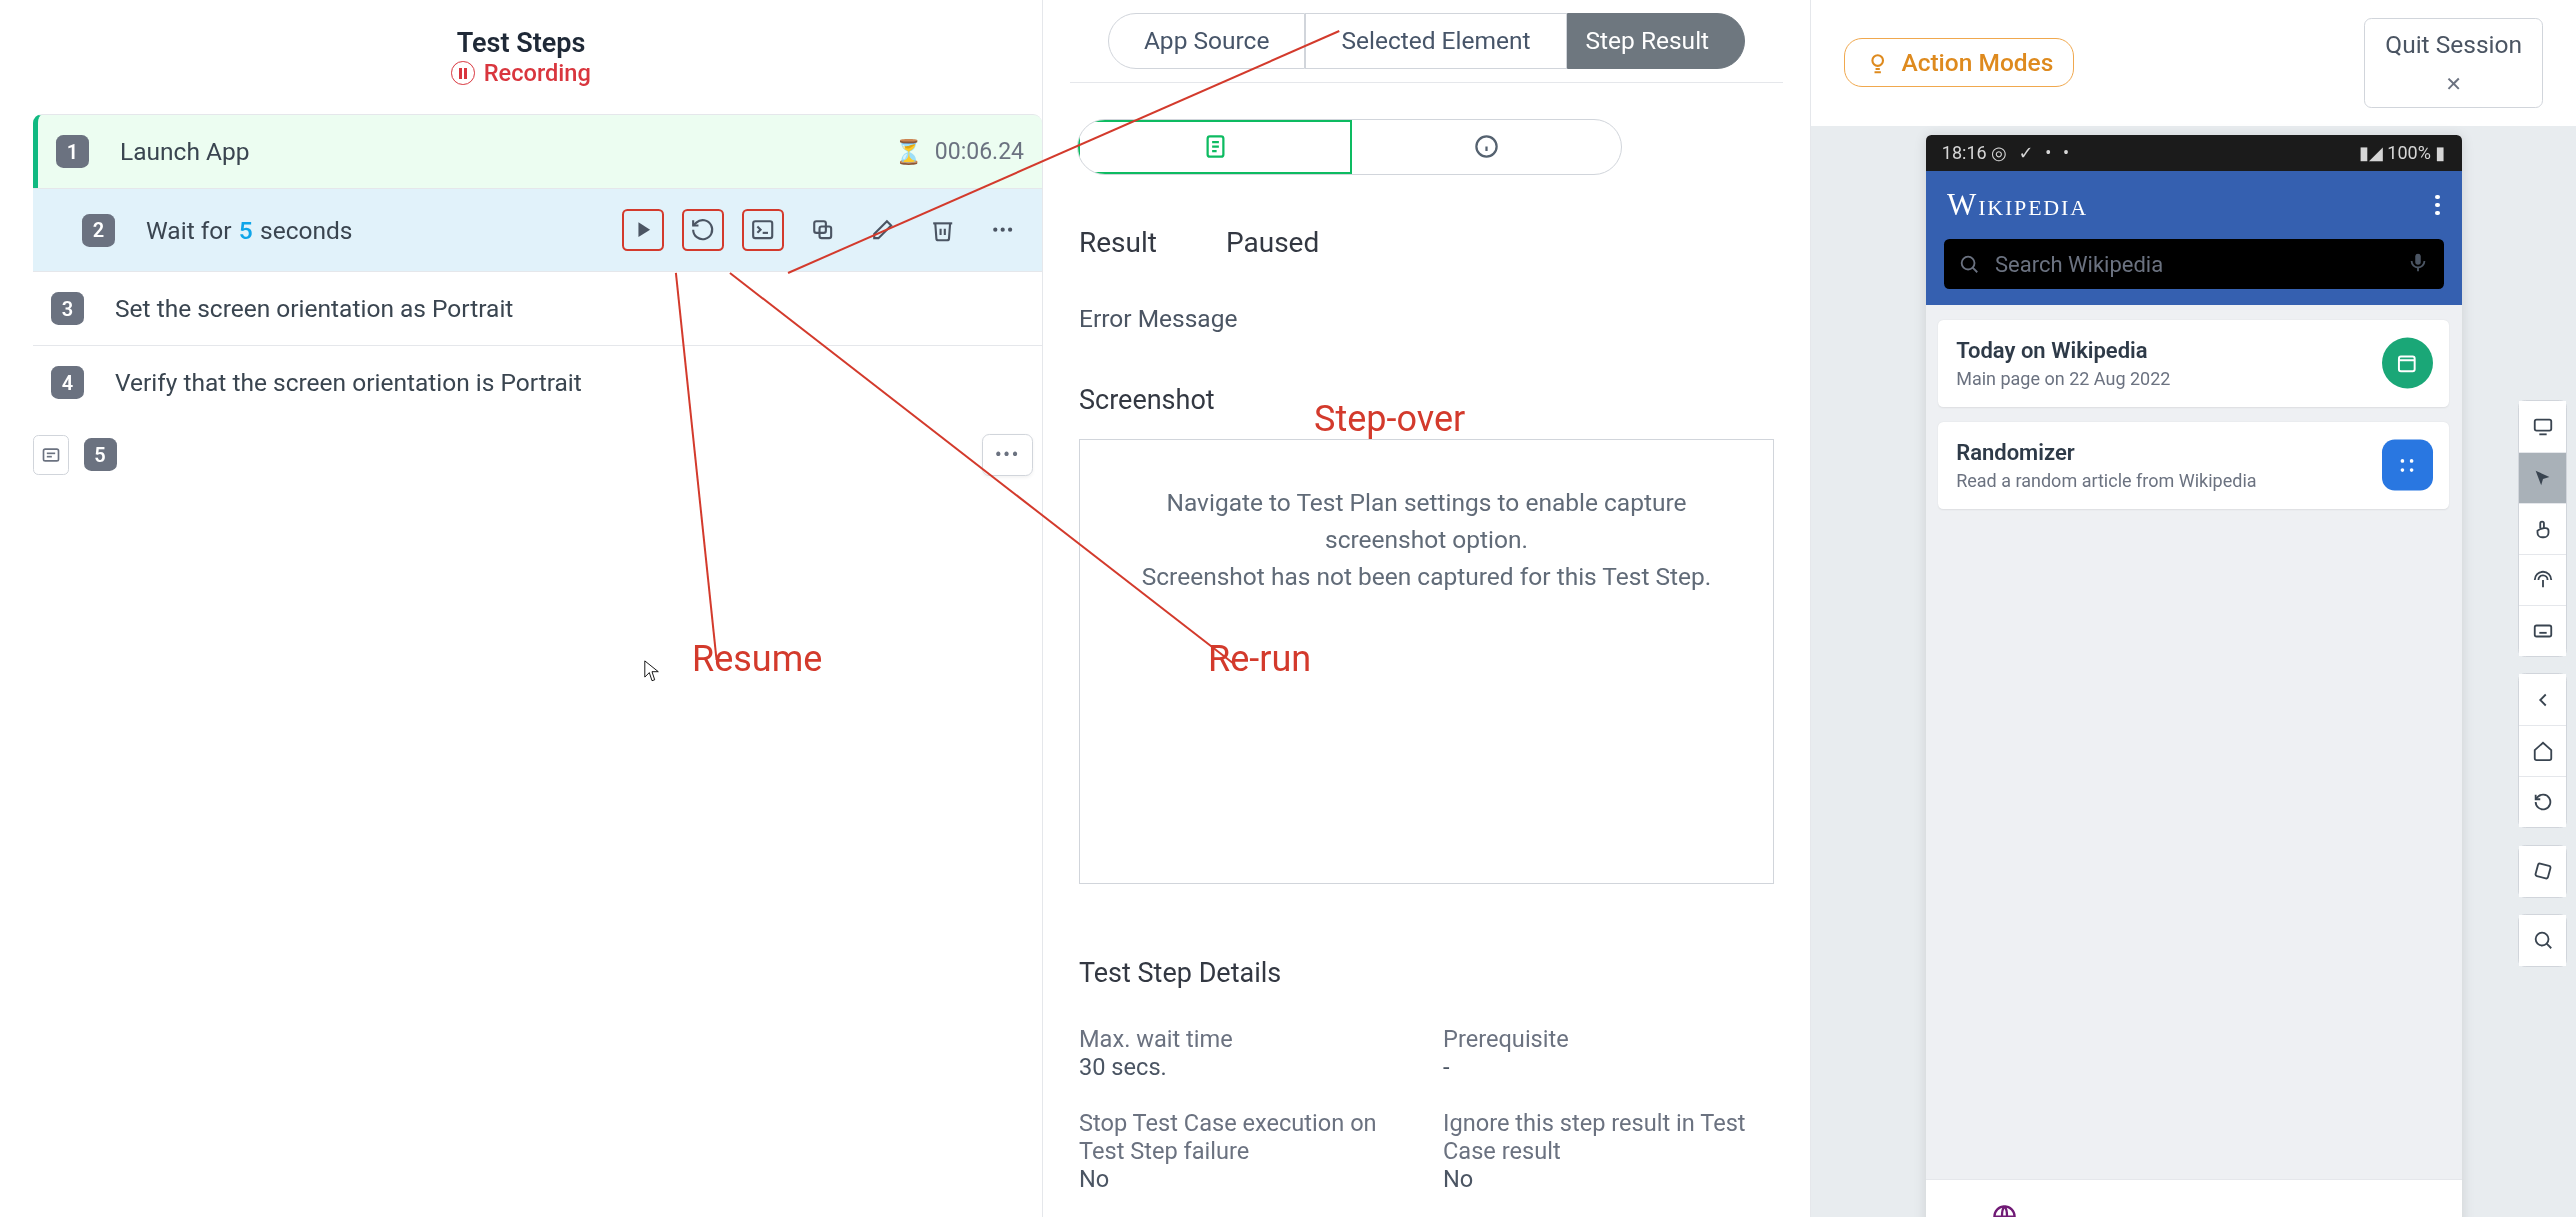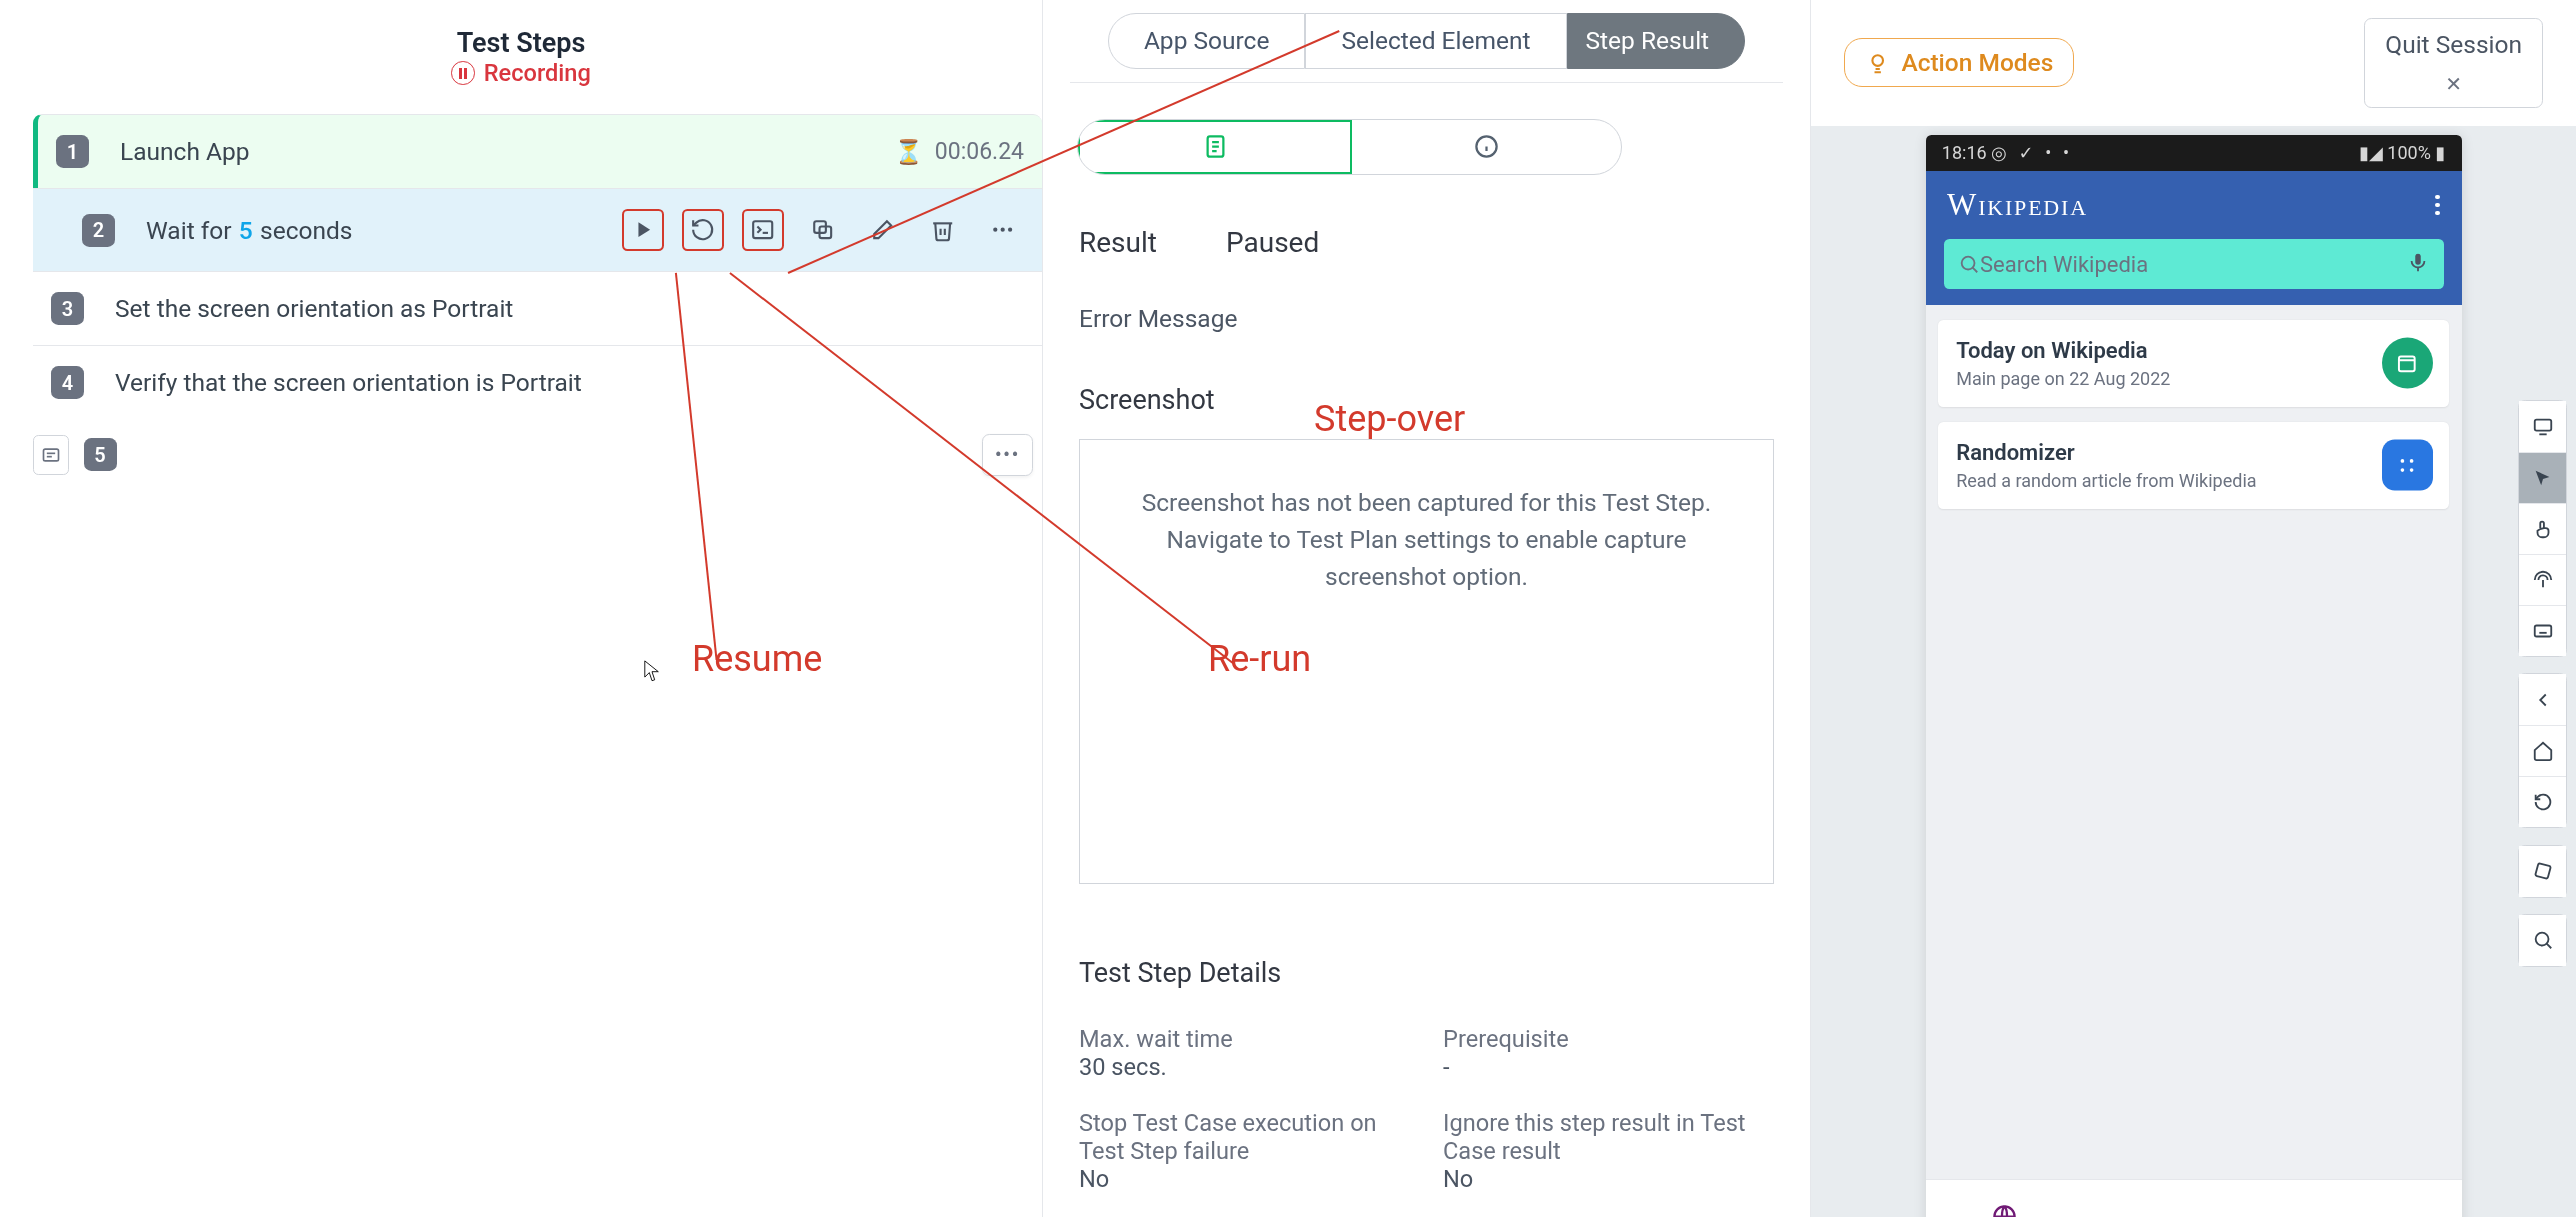--- a/index.html
+++ b/index.html
@@ -195,22 +195,22 @@
   .wiki-header {
     background: #3560b0; color: #fff; padding: 16.3px 18px;
   }
   .wiki-title-row { display: flex; align-items: center; justify-content: space-between; padding: 0 3.6px 16.3px 3.6px; }
   .wiki-title { font-family: Georgia, "Times New Roman", serif; font-size: 27px; letter-spacing: 1.8px; }
   .wiki-title .w { font-size: 31px; }
   .kebab { display:flex; flex-direction:column; gap:3.6px; }
   .kebab span { width:4.5px; height:4.5px; background:#fff; border-radius:50%; }
 
   .search-box {
-    background: #5eead4; border-radius: 5.4px; display: flex; align-items: center; padding: 11.8px 14.5px;
-    color: #6b7280; gap: 0;
+    background: #000000; border-radius: 5.4px; display: flex; align-items: center; padding: 11.8px 14.5px;
+    color: #6b7280; gap: 15px;
   }
   .search-box .mic { margin-left: auto; }
 
   .card-area { background: #eef0f3; flex: 1; padding: 14.5px 12.7px; }
   .card {
     background: #fff; border-radius: 5.4px; padding: 18px 82px 18px 18px;
     margin-bottom: 14.5px; position: relative; box-shadow: 0 0.9px 1.8px rgba(0,0,0,0.08);
   }
   .card h4 { font-size: 22px; color: #2e3a48; font-weight: 600; }
   .card p  { font-size: 18px; color: #6b7280; margin-top: 5.4px; }
@@ -395,22 +395,22 @@
       <div>Paused</div>
     </div>
 
     <div class="err-label">Error Message</div>
 
     <div class="screenshot-row">
       <div class="ss-label">Screenshot</div>
     </div>
 
     <div class="ss-box">
+      <span>Navigate to Test Plan settings to enable capture screenshot option.</span>
       <span>Screenshot has not been captured for this Test Step.</span>
-      <span>Navigate to Test Plan settings to enable capture screenshot option.</span>
     </div>
 
     <div class="details-hd">Test Step Details</div>
     <div class="details-grid">
       <div>
         <div class="lbl">Max. wait time</div>
         <div class="val">30 secs.</div>
       </div>
       <div>
         <div class="lbl">Prerequisite</div>

